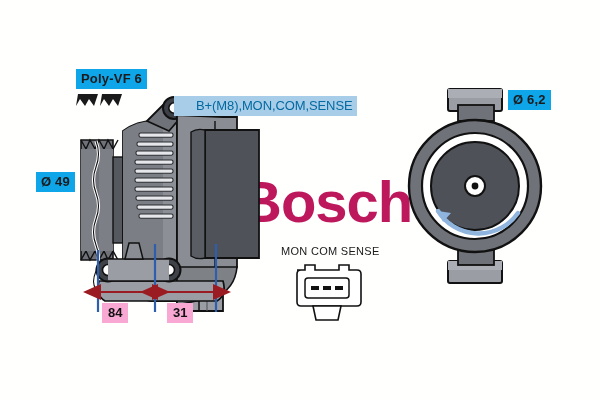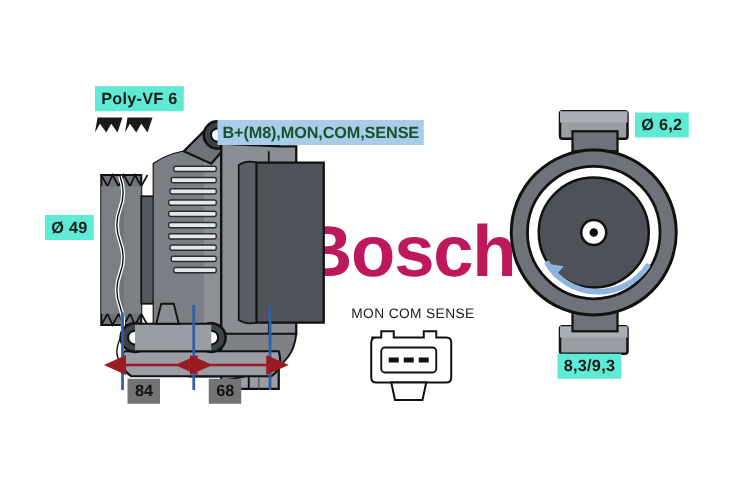--- a/index.html
+++ b/index.html
@@ -12,48 +12,48 @@
     width: 600px;
     height: 400px;
     background: #fffffe;
     overflow: hidden;
     font-family: "Liberation Sans", sans-serif;
   }
   .abs { position: absolute; }
 
   
   .label-yellow {
-    background: #5eead4;
+    background: #0ea5e9;
     color: #1a1a1a;
     font-weight: bold;
     font-size: 13px;
     line-height: 1;
     padding: 3px 5px 4px 5px;
     white-space: nowrap;
     letter-spacing: 0.2px;
   }
   .label-blue {
     background: #a8cde8;
-    color: #14532d;
-    font-weight: bold;
+    color: #0369a1;
+    font-weight: normal;
     font-size: 13px;
     line-height: 1;
-    padding: 3px 4px 4px 4px;
+    padding: 3px 4px 4px 22px;
     white-space: nowrap;
     letter-spacing: -0.1px;
   }
   .plain-label {
     color: #1a1a1a;
     font-size: 11px;
     font-weight: normal;
     white-space: nowrap;
     letter-spacing: 0.3px;
   }
   .dim-label {
-    background: #737373;
+    background: #f9a8d4;
     color: #111111;
     font-weight: bold;
     font-size: 13px;
     line-height: 1;
     padding: 3px 6px 4px 6px;
   }
 
   
   #watermark {
     color: #be185d;
@@ -191,21 +191,21 @@
       </marker>
       <marker id="arrR" markerWidth="9" markerHeight="8" refX="1" refY="4" orient="auto">
         <path d="M0,0 L9,4 L0,8 Z" fill="#9b1b22"></path>
       </marker>
     </defs>
     <line x1="9" y1="42" x2="64" y2="42" stroke="#9b1b22" stroke-width="2" marker-start="url(#arrL)" marker-end="url(#arrR)"></line>
     <line x1="66" y1="42" x2="125" y2="42" stroke="#9b1b22" stroke-width="2" marker-start="url(#arrL)" marker-end="url(#arrR)"></line>
   </svg>
 
   <div class="abs dim-label" style="left:102px; top:303px;">84</div>
-  <div class="abs dim-label" style="left:167px; top:303px;">68</div>
+  <div class="abs dim-label" style="left:167px; top:303px;">31</div>
 
   <div class="abs label-yellow" style="left:76px; top:69px;">Poly-VF 6</div>
   <svg class="abs" width="60" height="20" style="left:76px; top:92px;">
     <path d="M2,2 l20,0 l-4,12 l-5,-7 l-4,7 l-5,-7 l-4,7 Z" fill="#1a1a1a"></path>
     <path d="M26,2 l20,0 l-4,12 l-5,-7 l-4,7 l-5,-7 l-4,7 Z" fill="#1a1a1a"></path>
   </svg>
 
   <div class="abs label-blue" style="left:174px; top:96px;">B+(M8),MON,COM,SENSE</div>
 
   <div class="abs label-yellow" style="left:36px; top:172px;text-align:center;">Ø 49</div>
@@ -245,15 +245,14 @@
     <circle cx="75" cy="101" r="10" fill="#ffffff" stroke="#111" stroke-width="2"></circle>
     <circle cx="75" cy="101" r="3.4" fill="#111"></circle>
 
     <g>
       <path d="M118,128 A48,48 0 0 1 38,126" fill="none" stroke="#8fb4dd" stroke-width="4.4" stroke-linecap="round"></path>
       <path d="M38,126 l13,2 l-8,9 Z" fill="#8fb4dd"></path>
     </g>
   </svg>
 
   <div class="abs label-yellow" style="left:508px; top:90px;">Ø 6,2</div>
-  <div class="abs label-yellow" style="left:446px; top:283px;">8,3/9,3</div>
 
 </div>
 
 </body></html>

